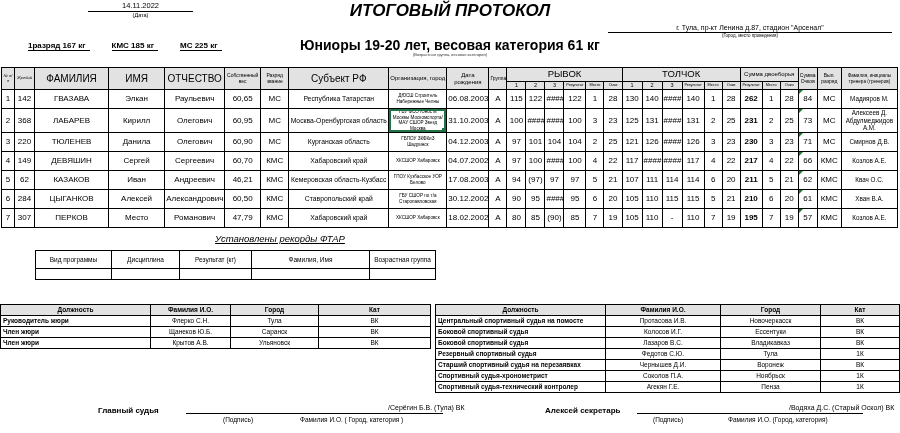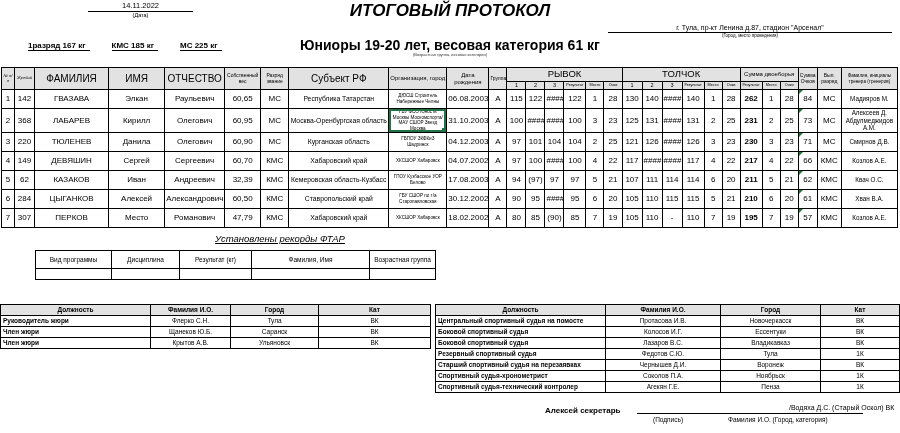--- a/index.html
+++ b/index.html
@@ -307,21 +307,21 @@
           <td class="green-flag">66</td>
           <td>КМС</td>
           <td class="coach">Козлов А.Е.</td>
         </tr>
         <tr>
           <td>5</td>
           <td>62</td>
           <td>КАЗАКОВ</td>
           <td>Иван</td>
           <td>Андреевич</td>
-          <td>32,39</td>
+          <td>46,21</td>
           <td>КМС</td>
           <td class="region">Кемеровская область-Кузбасс</td>
           <td class="org">ГПОУ Кузбасское УОР Белово</td>
           <td>17.08.2003</td>
           <td>А</td>
           <td>94</td>
           <td>(97)</td>
           <td>97</td>
           <td>97</td>
           <td>5</td>
@@ -524,20 +524,28 @@
         </tr>
         <tr>
           <td class="pos">Спортивный судья-технический контролер</td>
           <td>Агекян Г.Е.</td>
           <td>Пенза</td>
           <td>1К</td>
         </tr>
       </tbody>
   </table>
 
+  <div class="sig sig-left">
+    <span class="sig-label">Главный судья</span>
+    <div class="sig-line">
+      <span class="sig-name">/Серёгин Б.В. (Тула) ВК</span>
+    </div>
+    <span class="sig-cap cap-sign">(Подпись)</span>
+    <span class="sig-cap cap-name">Фамилия И.О. ( Город, категория )</span>
+  </div>
 
   <div class="sig sig-right">
     <span class="sig-label">Алексей секретарь</span>
     <div class="sig-line">
       <span class="sig-name">/Водяха Д.С. (Старый Оскол) ВК</span>
     </div>
     <span class="sig-cap cap-sign">(Подпись)</span>
     <span class="sig-cap cap-name">Фамилия И.О. (Город, категория)</span>
   </div>
 

